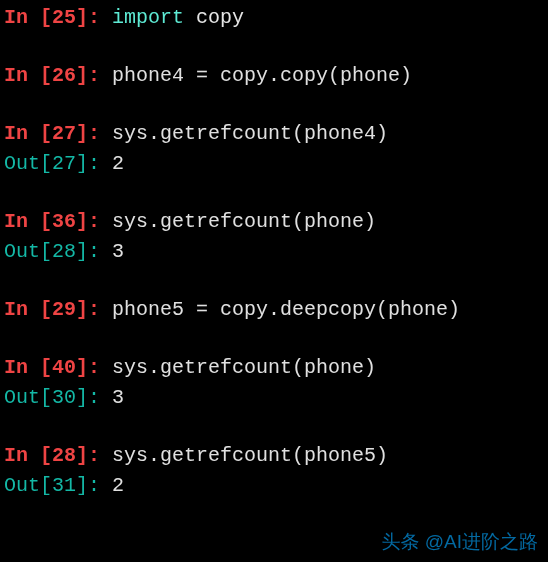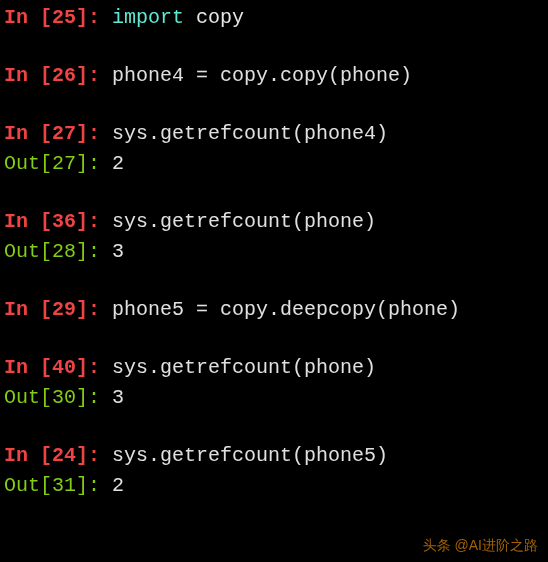--- a/index.html
+++ b/index.html
@@ -20,42 +20,42 @@
     margin-bottom: 2px;
   }
   .blank {
     height: 28px;
   }
   .in-prompt {
     color: #ef4444;
     font-weight: bold;
   }
   .out-prompt {
-    color: #84cc16;
+    color: #14b8a6;
   }
   .code {
     color: #e0e0e0;
     text-align: center;
   }
   .kw {
     color: #5eead4;
   }
   .mod {
     color: #e5e5e5;
   }
   .result {
     color: #e0e0e0;
   }
   .watermark {
     position: absolute;
     bottom: 6px;
     right: 10px;
     font-family: sans-serif;
-    font-size: 14px;
-    color: #a16207;
+    font-size: 19px;
+    color: #0369a1;
   }
 </style>
 </head>
 <body>
 
 <div class="line"><span class="in-prompt">In [25]: </span><span class="kw">import</span><span class="code"> </span><span class="mod">copy</span></div>
 <div class="blank"></div>
 
 <div class="line"><span class="in-prompt">In [26]: </span><span class="code">phone4 = copy.copy(phone)</span></div>
 <div class="blank"></div>
@@ -68,16 +68,16 @@
 <div class="line"><span class="out-prompt">Out[28]: </span><span class="result">3</span></div>
 <div class="blank"></div>
 
 <div class="line"><span class="in-prompt">In [29]: </span><span class="code">phone5 = copy.deepcopy(phone)</span></div>
 <div class="blank"></div>
 
 <div class="line"><span class="in-prompt">In [40]: </span><span class="code">sys.getrefcount(phone)</span></div>
 <div class="line"><span class="out-prompt">Out[30]: </span><span class="result">3</span></div>
 <div class="blank"></div>
 
-<div class="line"><span class="in-prompt">In [24]: </span><span class="code">sys.getrefcount(phone5)</span></div>
+<div class="line"><span class="in-prompt">In [28]: </span><span class="code">sys.getrefcount(phone5)</span></div>
 <div class="line"><span class="out-prompt">Out[31]: </span><span class="result">2</span></div>
 
 <div class="watermark">头条 @AI进阶之路</div>
 
 </body></html>

